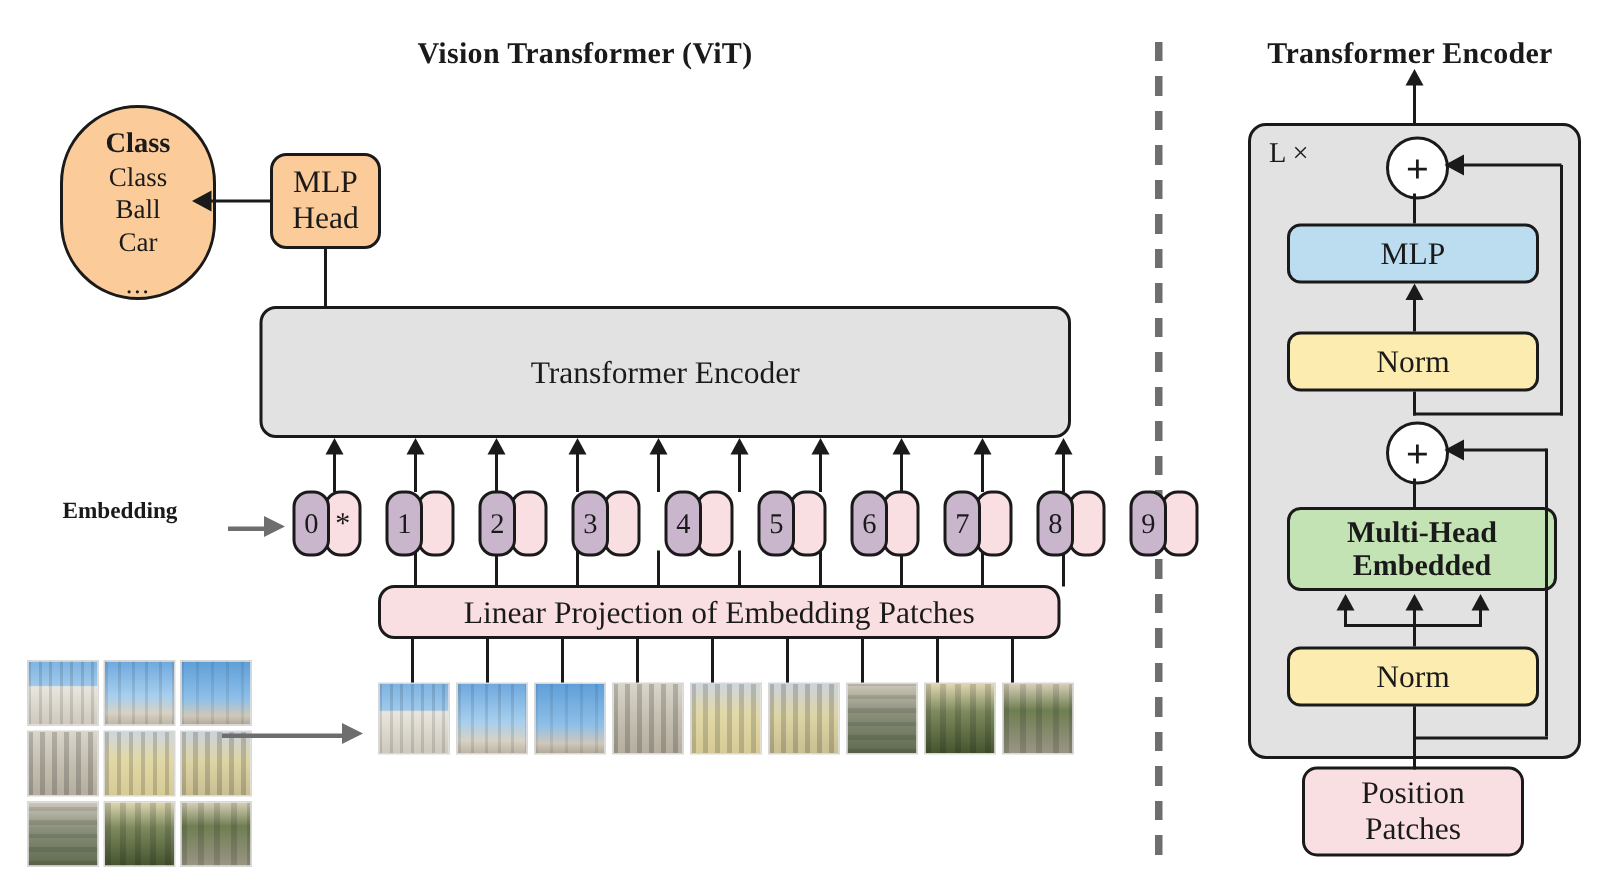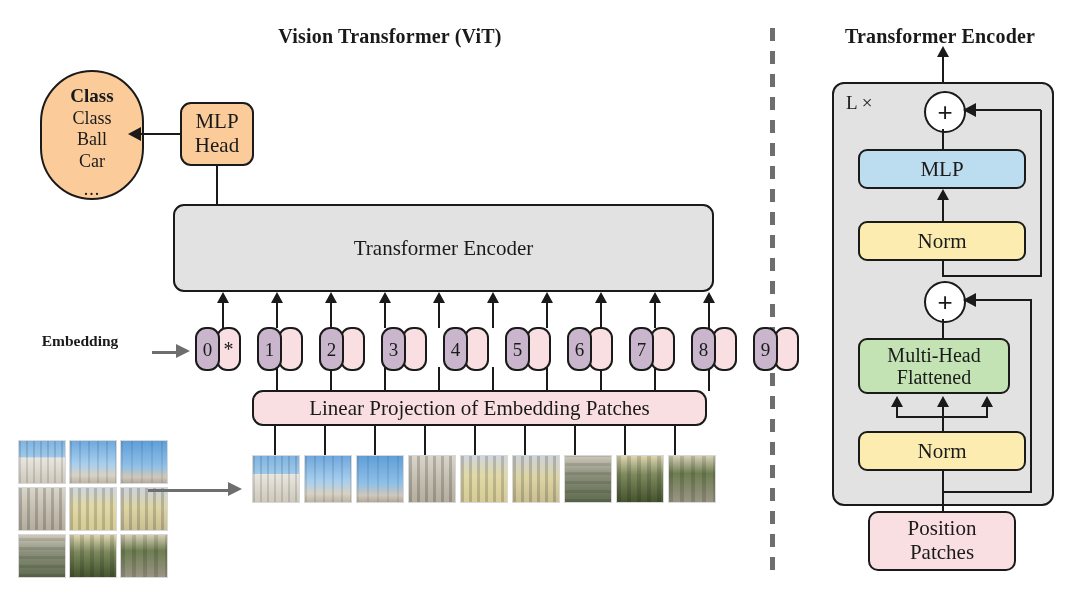--- a/index.html
+++ b/index.html
@@ -259,23 +259,23 @@
 <div class="abs vline" style="left:942px;top:261px;height:16px;"></div>
 <div class="abs hline" style="left:942px;top:275px;width:100px;"></div>
 <div class="abs vline" style="left:1040px;top:110px;height:167px;"></div>
 <div class="abs hline" style="left:975px;top:108.8px;width:66px;"></div>
 <div class="abs arw-left-bk" style="left:963px;top:103px;"></div>
 
 <div class="abs plus" style="left:924px;top:281px;">
   <span>+</span>
 </div>
 
-<div class="abs box enc-attn ctr" style="left:858px;top:338px;width:152px;height:56px;flex-direction:column;">
+<div class="abs box enc-attn ctr" style="left:858px;top:338px;width:180px;height:56px;flex-direction:column;font-weight:bold;">
   <div>Multi-Head</div>
-  <div>Flattened</div>
+  <div>Embedded</div>
 </div>
 
 <div class="abs vline" style="left:942px;top:319px;height:19px;"></div>
 
 <div class="abs box enc-norm ctr" style="left:858px;top:431px;width:168px;height:40px;">
   <span>Norm</span>
 </div>
 
 <div class="abs hline" style="left:896px;top:416px;width:92px;"></div>
 <div class="abs vline" style="left:942px;top:416px;height:15px;"></div>

